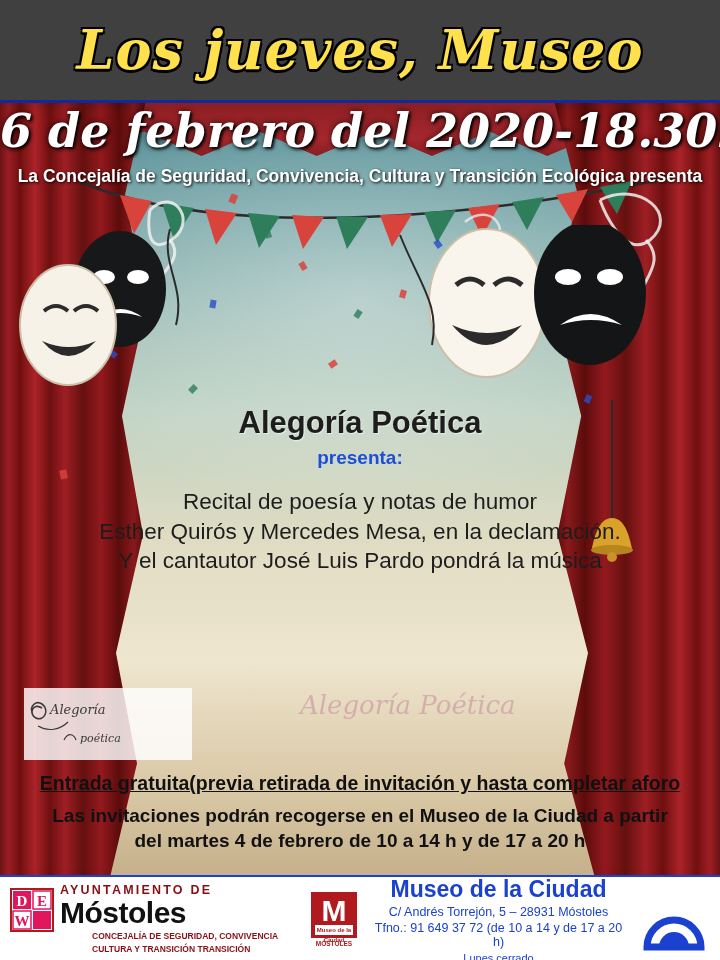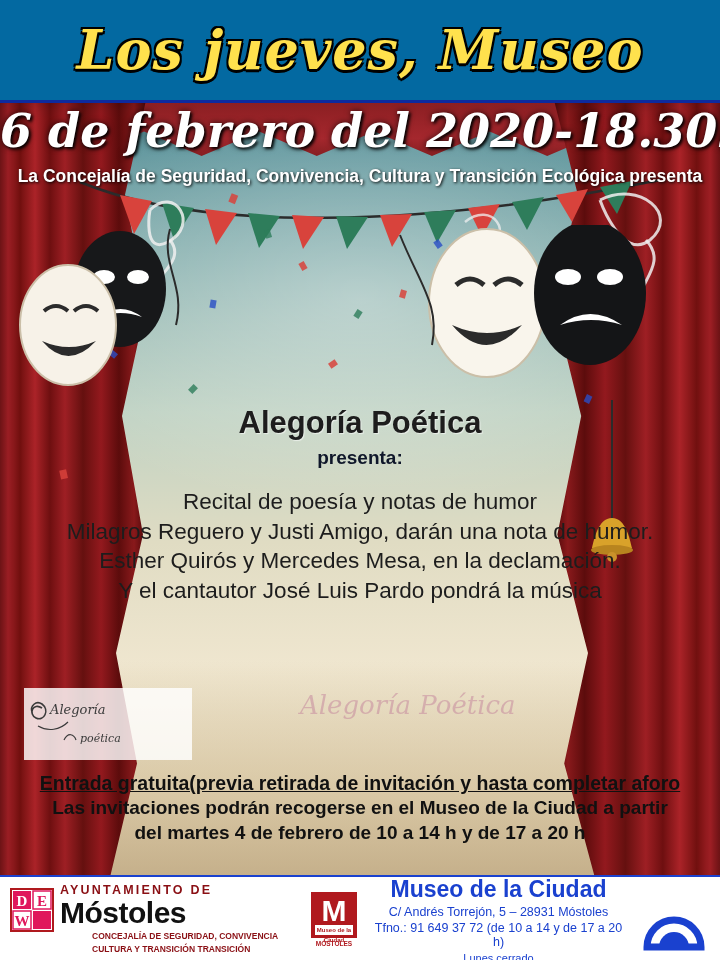--- a/index.html
+++ b/index.html
@@ -21,21 +21,21 @@
     background: #c9d6cf;
   }
 
   
   .header-band {
     position: absolute;
     left: 0;
     top: 0;
     width: 720px;
     height: 100px;
-    background: #0369a1;
+    background: #404040;
     border-bottom: 3px solid #0d2a9e;
     display: flex;
     align-items: center;
     justify-content: center;
     z-index: 40;
   }
   .header-title {
     font-family: "DejaVu Serif", serif;
     font-weight: bold;
     font-style: italic;
@@ -193,21 +193,21 @@
     font-weight: bold;
     font-size: 31px;
     color: #1d1d1d;
     text-shadow: 1px 1px 1px rgba(255,255,255,.6);
     margin-bottom: 6px;
   }
   .company-presenta {
     font-family: "Liberation Sans", sans-serif;
     font-weight: bold;
     font-size: 19px;
-    color: #0f172a;
+    color: #1d4ed8;
     margin-bottom: 18px;
   }
   .show-title {
     font-family: "Liberation Sans", sans-serif;
     font-weight: bold;
     font-size: 39px;
     color: #1d1d1d;
     margin-bottom: 12px;
     white-space: nowrap;
   }
@@ -264,21 +264,21 @@
     width: 720px;
     z-index: 32;
     text-align: center;
     font-family: "Liberation Sans", sans-serif;
     font-weight: bold;
     color: #111;
   }
   .info-free {
     font-size: 19.5px;
     text-decoration: underline;
-    margin-bottom: 0;
+    margin-bottom: 8px;
     white-space: nowrap;
   }
   .info-l1, .info-l2 {
     font-size: 19px;
     line-height: 1.32;
     white-space: nowrap;
   }
 
   
   .footer {
@@ -498,21 +498,20 @@
     <path d="M30,118 c-14,0 -18,22 -20,30 h40 c-2,-8 -6,-30 -20,-30 z" fill="#d9a22a"></path>
     <ellipse cx="30" cy="150" rx="21" ry="5" fill="#b8841f"></ellipse>
     <circle cx="30" cy="157" r="5" fill="#c9912a"></circle>
   </svg>
 
   <div class="content">
     <div class="company">Alegoría Poética</div>
     <div class="company-presenta">presenta:</div>
     <div class="desc">
       <div>Recital de poesía y notas de humor</div>
-      <div>Milagros Reguero y Justi Amigo, darán una nota de humor.</div>
       <div>Esther Quirós y Mercedes Mesa, en la declamación.</div>
       <div>Y el cantautor José Luis Pardo pondrá la música</div>
     </div>
   </div>
 
   <div class="watermark">Alegoría Poética</div>
 
   <div class="sketch">
     <svg width="168" height="72" viewBox="0 0 168 72">
       <path d="M18,20 c-9,-6 -14,6 -6,10 c8,4 14,-8 6,-14 c-6,-4 -12,2 -10,8" stroke="#3a3a3a" stroke-width="1.6" fill="none"></path>

